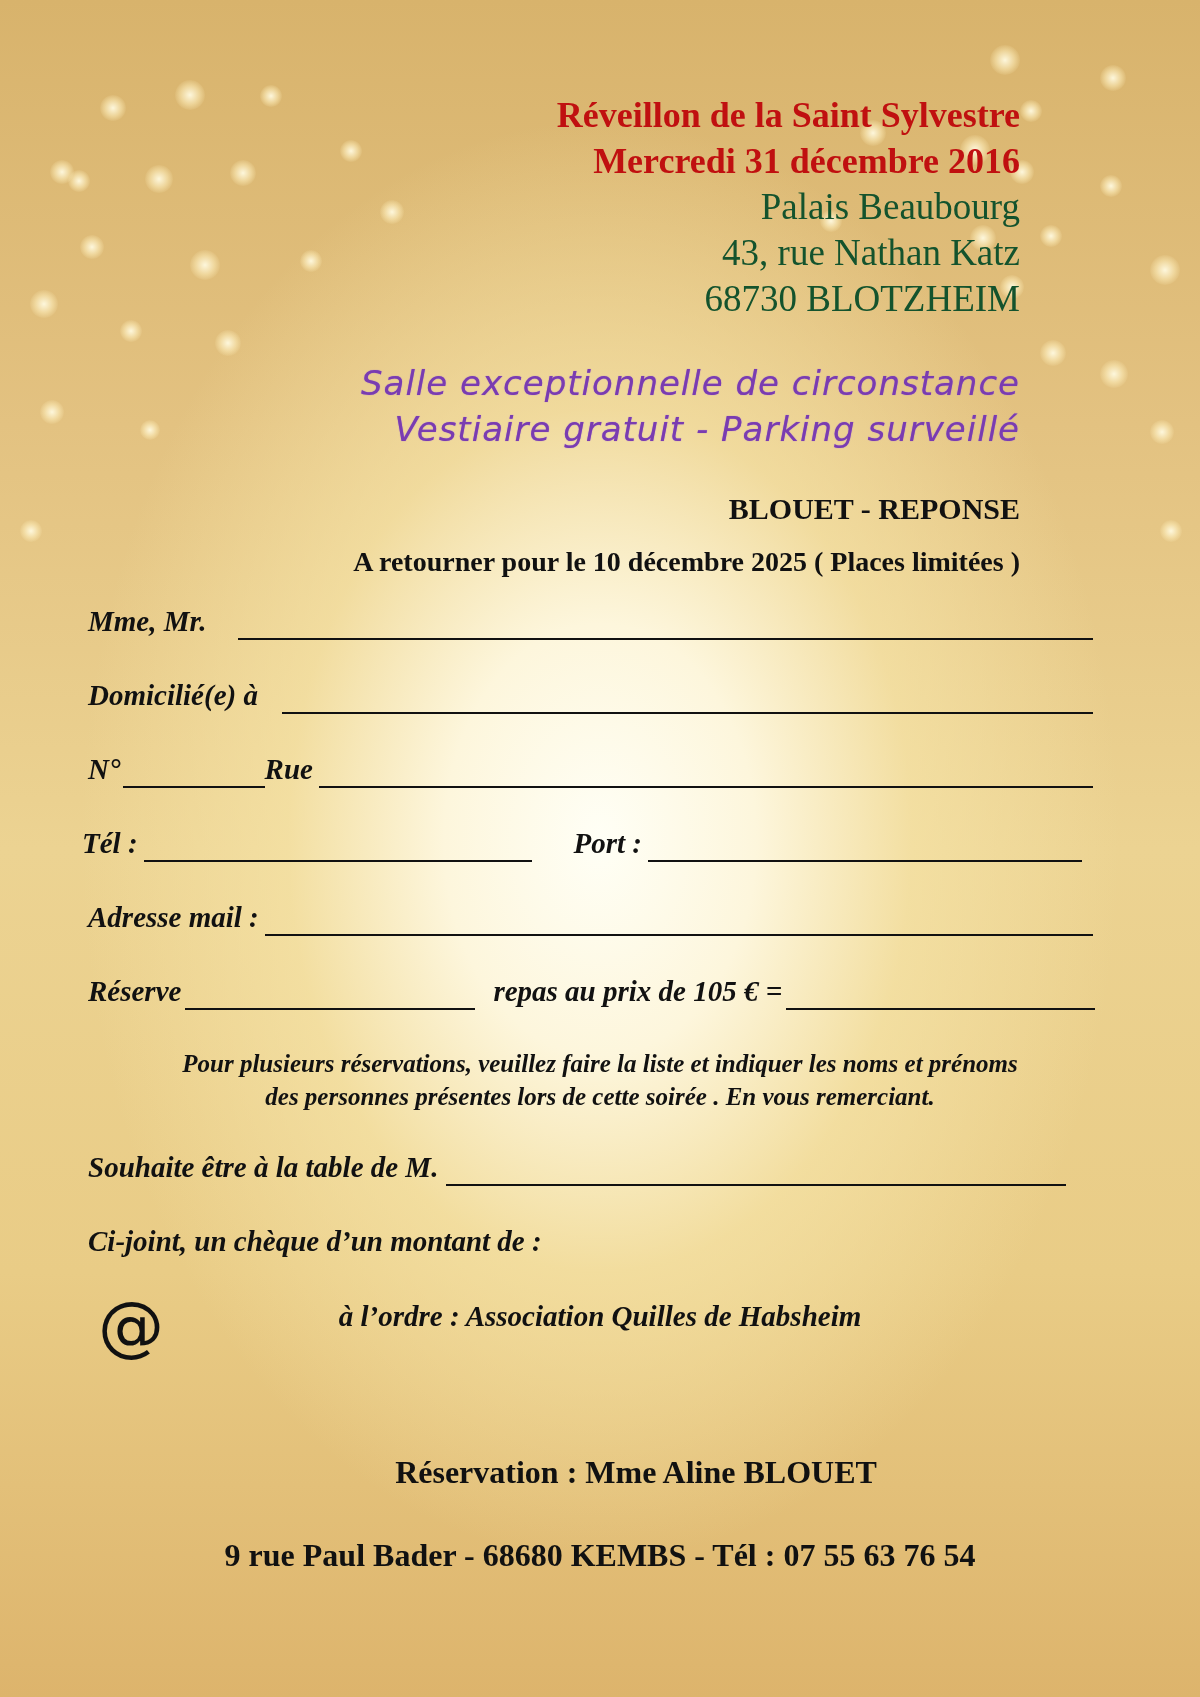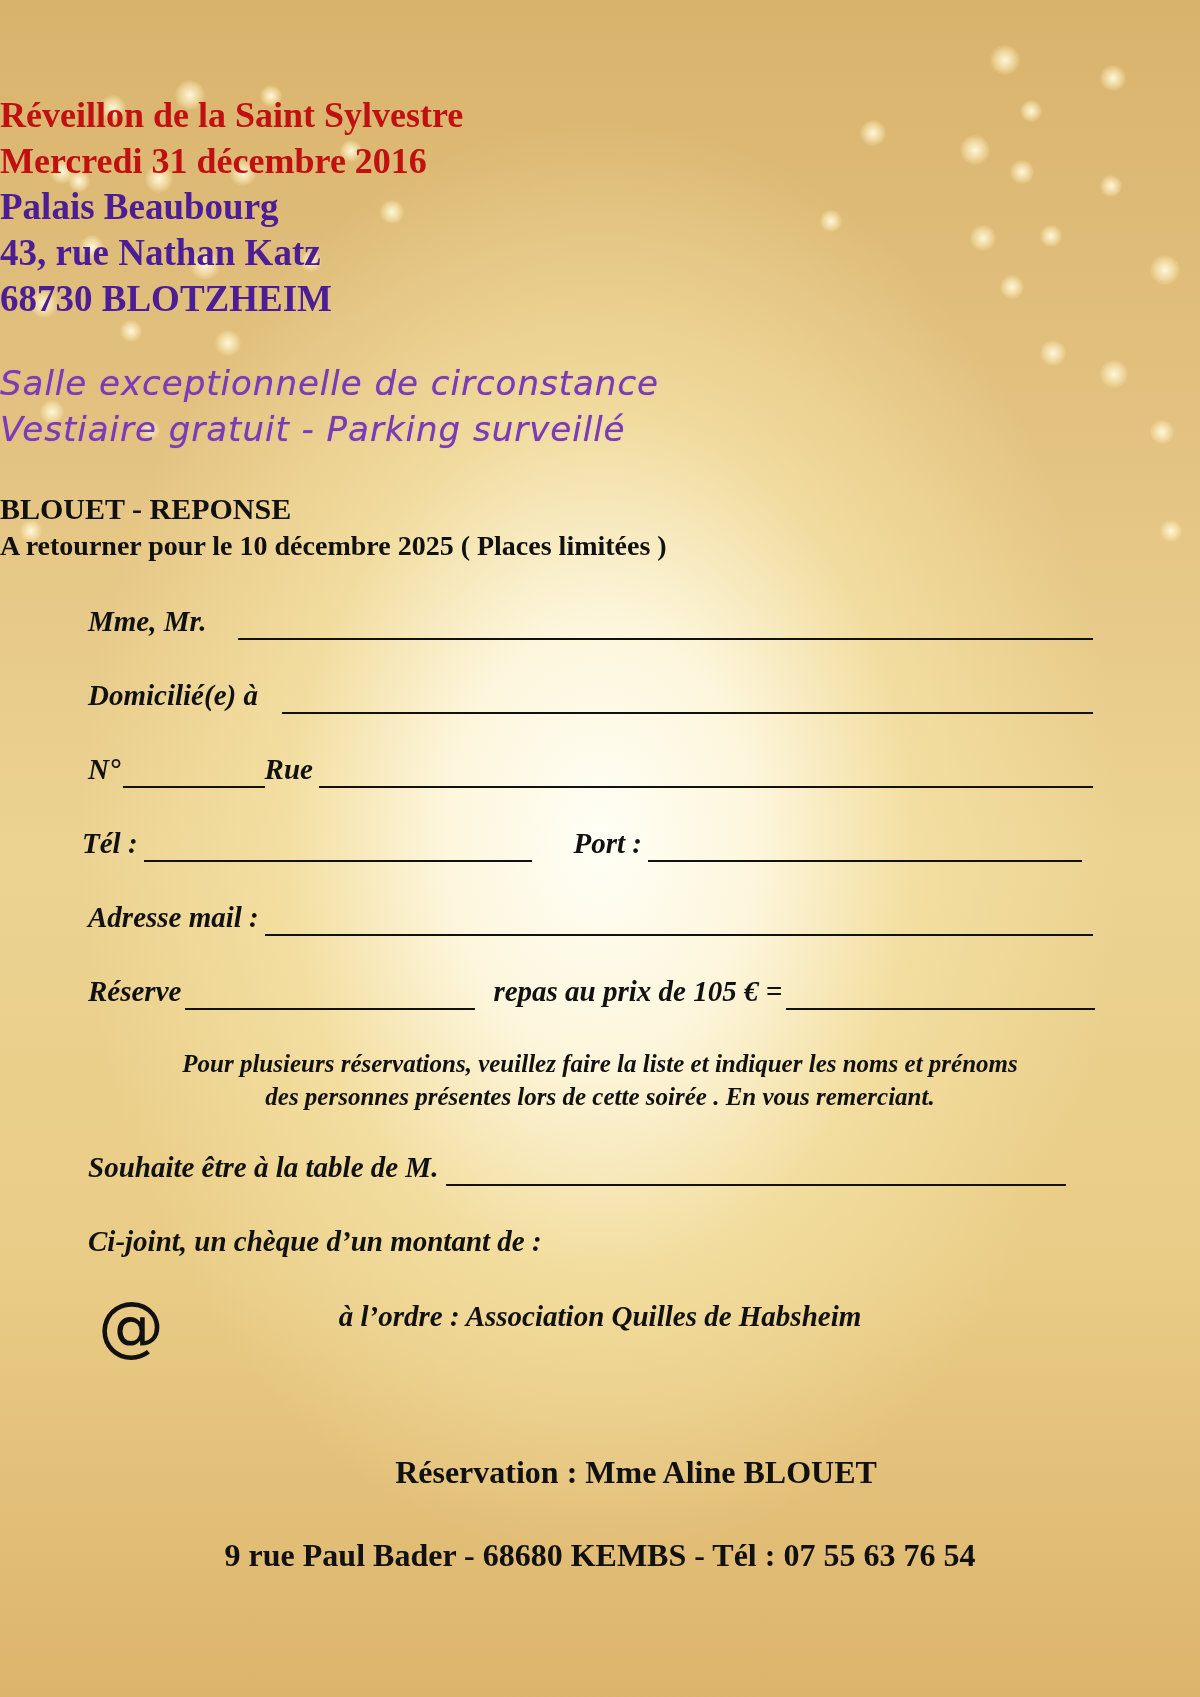--- a/index.html
+++ b/index.html
@@ -15,38 +15,38 @@
         linear-gradient(180deg, #d8b36c 0%, #e3c281 25%, #ecd392 50%, #e9cc86 75%, #ddb46c 100%);
     }
     .sparkles { position: absolute; inset: 0; pointer-events: none; }
     .sparkles span {
       position: absolute;
       border-radius: 50%;
       background: radial-gradient(circle, rgba(255,250,225,0.95) 0%, rgba(255,240,190,0.5) 45%, rgba(255,235,180,0) 75%);
     }
     .page { position: absolute; inset: 0; }
 
-    .center { position: absolute; left: 0; width: 1020px; text-align: left; white-space: nowrap; }
+    .center { position: absolute; left: 0; width: 1020px; text-align: right; white-space: nowrap; }
     .title-red {
       color: #c01010; font-weight: bold; font-size: 36px; line-height: 46px;
     }
     .title-black {
-      color: #4c1d95; font-weight: bold; font-size: 37px; line-height: 46px;
+      color: #14532d; font-weight: normal; font-size: 37px; line-height: 46px;
     }
     .script {
       color: #7a3cb0;
       font-family: "DejaVu Sans", sans-serif;
       font-style: oblique;
       font-size: 34px;
       line-height: 46px;
       letter-spacing: 1px;
       text-shadow: 0 0 1px #9a6ad0;
     }
     .coupon-title { font-weight: bold; font-size: 30px; line-height: 36px; }
-    .coupon-sub { font-weight: bold; font-size: 28px; line-height: 36px; }
+    .coupon-sub { font-weight: bold; font-size: 28px; line-height: 36px; margin-top: 16px; }
 
     .row {
       position: absolute; left: 88px; width: 1005px;
       display: flex; align-items: flex-end;
       font-style: italic; font-weight: bold; font-size: 29px; line-height: 34px;
       white-space: nowrap;
     }
     .lbl { padding-bottom: 2px; }
     .line {
       border-bottom: 2.5px solid #111;

